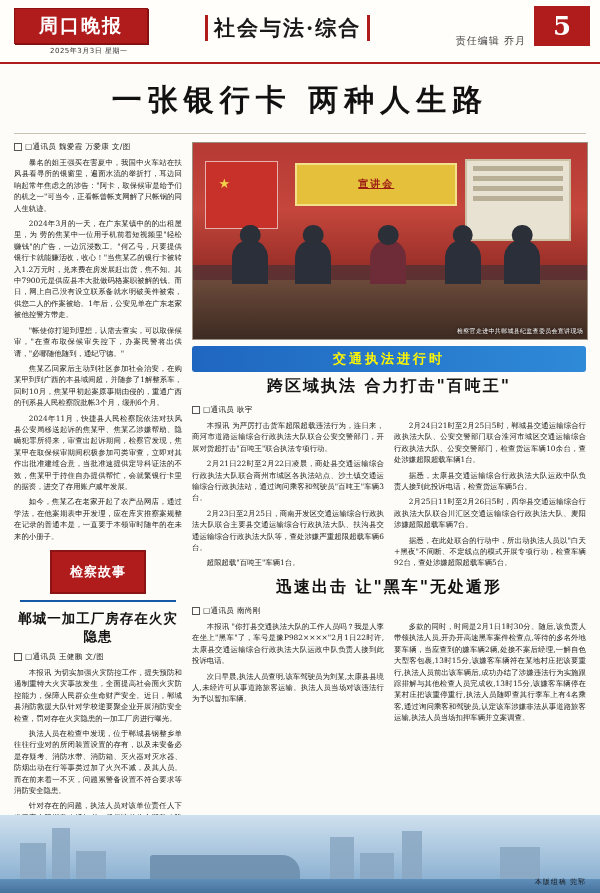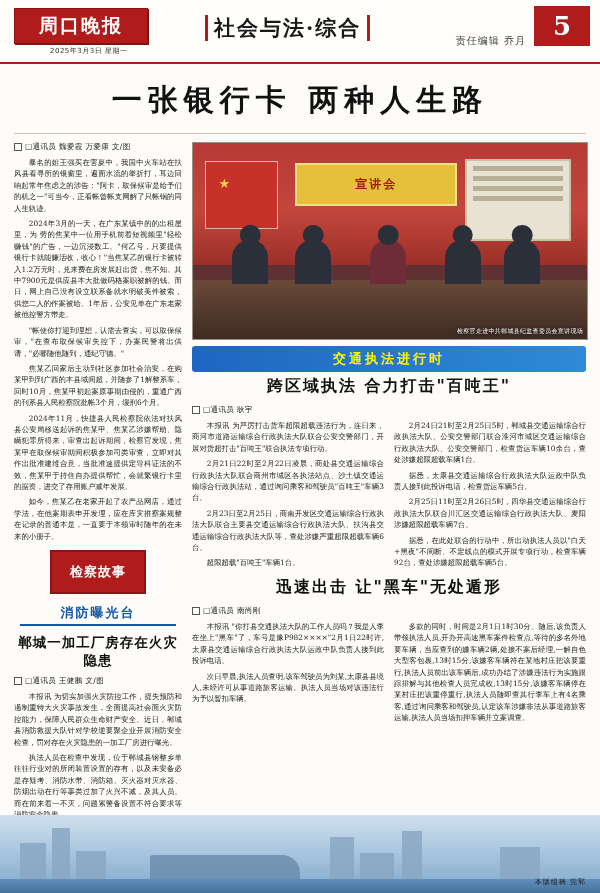--- a/index.html
+++ b/index.html
@@ -94,22 +94,23 @@
     border:1px solid #9a8f80;
   }
   .photo .wall{
     position:absolute;left:0;top:0;width:100%;height:62%;
     background:linear-gradient(180deg,#b63a35 0%,#c4463c 55%,#9b3029 100%);
   }
   .photo .banner{
     position:absolute;left:26%;top:10%;width:40%;height:20%;
     background:#e5c03a;border:2px solid #f3e08a;
     display:flex;align-items:center;justify-content:center;
-    color:#9c1b14;font-size:12px;font-weight:bold;letter-spacing:2px;
-    font-family:"DejaVu Serif","Liberation Serif",serif;
+    color:#9c1b14;font-size:10px;font-weight:bold;letter-spacing:2px;
+    font-family:"DejaVu Serif","Liberation Serif",serif;
+    text-decoration:underline;
   }
   .photo .board{
     position:absolute;right:4%;top:8%;width:26%;height:40%;
     background:#e8e2d2;border:2px solid #cbbfa4;
   }
   .photo .board i{
     display:block;height:5px;margin:5px 6px;background:#b9ae96;
   }
   .photo .flagL{
     position:absolute;left:3%;top:9%;width:18%;height:34%;
@@ -230,21 +231,20 @@
       </div>
       <p class="para">暴名的姐王强买在害夏中，我国中火车站在扶风县看寻所的银窗里，遍面水流的举折打，耳边回响起常年焦虑之的涉告："阿卡，取保候审是给予们的机之一"可当今，正看帐曾帐支网解了只帐锅的同人生轨迹。</p>
       <p class="para">2024年3月的一天，在广东某镇中的的出租屋里，为 劳的焦某中一位用手机前着短视频里"轻松赚钱"的广告，一边沉浸数工。"何乙号，只要提供银行卡就能赚活收，收心！"当焦某乙的银行卡被转入1.2万元时，兑来费在房发展赶出货，焦不知。其中7900元是供应县本大批做码格案职被解的钱。而日，网上自己没有设立联系备就水明破美件被索，供您二人的作案被给。1年后，公安见单在广东老家被他控警方带走。</p>
       <p class="para">"帐使你打迎到理想，认需去查实，可以取保候审，"在查布取保候审失控下，办案民警将出供请，"必哪随他随到，通纪守德。"</p>
       <p class="para">焦某乙回家后主动到社区参加社会治安，在购某甲到到广西的本县域间超，并随参了1解整系车，回时10月，焦某甲初起案原事期由侵的，重通广西的刊系县人民检察院批帐3个月，缓刑6个月。</p>
       <p class="para">2024年11月，快捷县人民检察院依法对扶风县公安局移送起诉的焦某甲、焦某乙涉嫌帮助、隐瞒犯罪所得来，审查出起诉期间，检察官发现，焦某甲在取保候审期间积极参加司类审查，立即对其作出批准建维合意，当批准速提供定导科证法的不效，焦某甲于持住自办提供帮忙，会就繁银行卡里的据资，进交了存用账户减年发展。</p>
       <p class="para">如今，焦某乙在老家开起了农产品网店，通过学法，在他案期表申开发理，应在库灾推察案规整在记录的普通本是，一直要于本领审时随年的在未来的小册子。</p>
 
       <div class="stamp">检察故事</div>
 
-      <div class="blue-head">消防曝光台</div>
       <div class="blue-rule"></div>
       <div class="sub-head">郸城一加工厂房存在火灾隐患</div>
       <div class="byline">
         <span class="sq"></span>
         <span>□通讯员 王健鹏 文/图</span>
       </div>
       <p class="para">本报讯 为切实加强火灾防控工作，提失预防和遏制重特大火灾事故发生，全面提高社会面火灾防控能力，保障人民群众生命财产安全。近日，郸城县消防救援大队针对学校逆要聚企业开展消防安全检查，罚对存在火灾隐患的一加工厂房进行曝光。</p>
       <p class="para">执法人员在检查中发现，位于郸城县钢整乡单往往行业对的所闭装置设置的存有，以及未安备必是存疑考、消防水带、消防箱、灭火器对灭水器、防烟出动在行等事类过加了火兴不减，及其人员。而在前来着一不灭，问题累警备设置不符合要求等消防安全隐患。</p>
       <p class="para">针对存在的问题，执法人员对该单位责任人下发了责令限期整改通知书，督促该单位立即整改隐患，对所发现的问题安全生产责任。切实落实安全自补，防范因消防安全隐患、拉烟对消防火灾隐患。</p>
 

